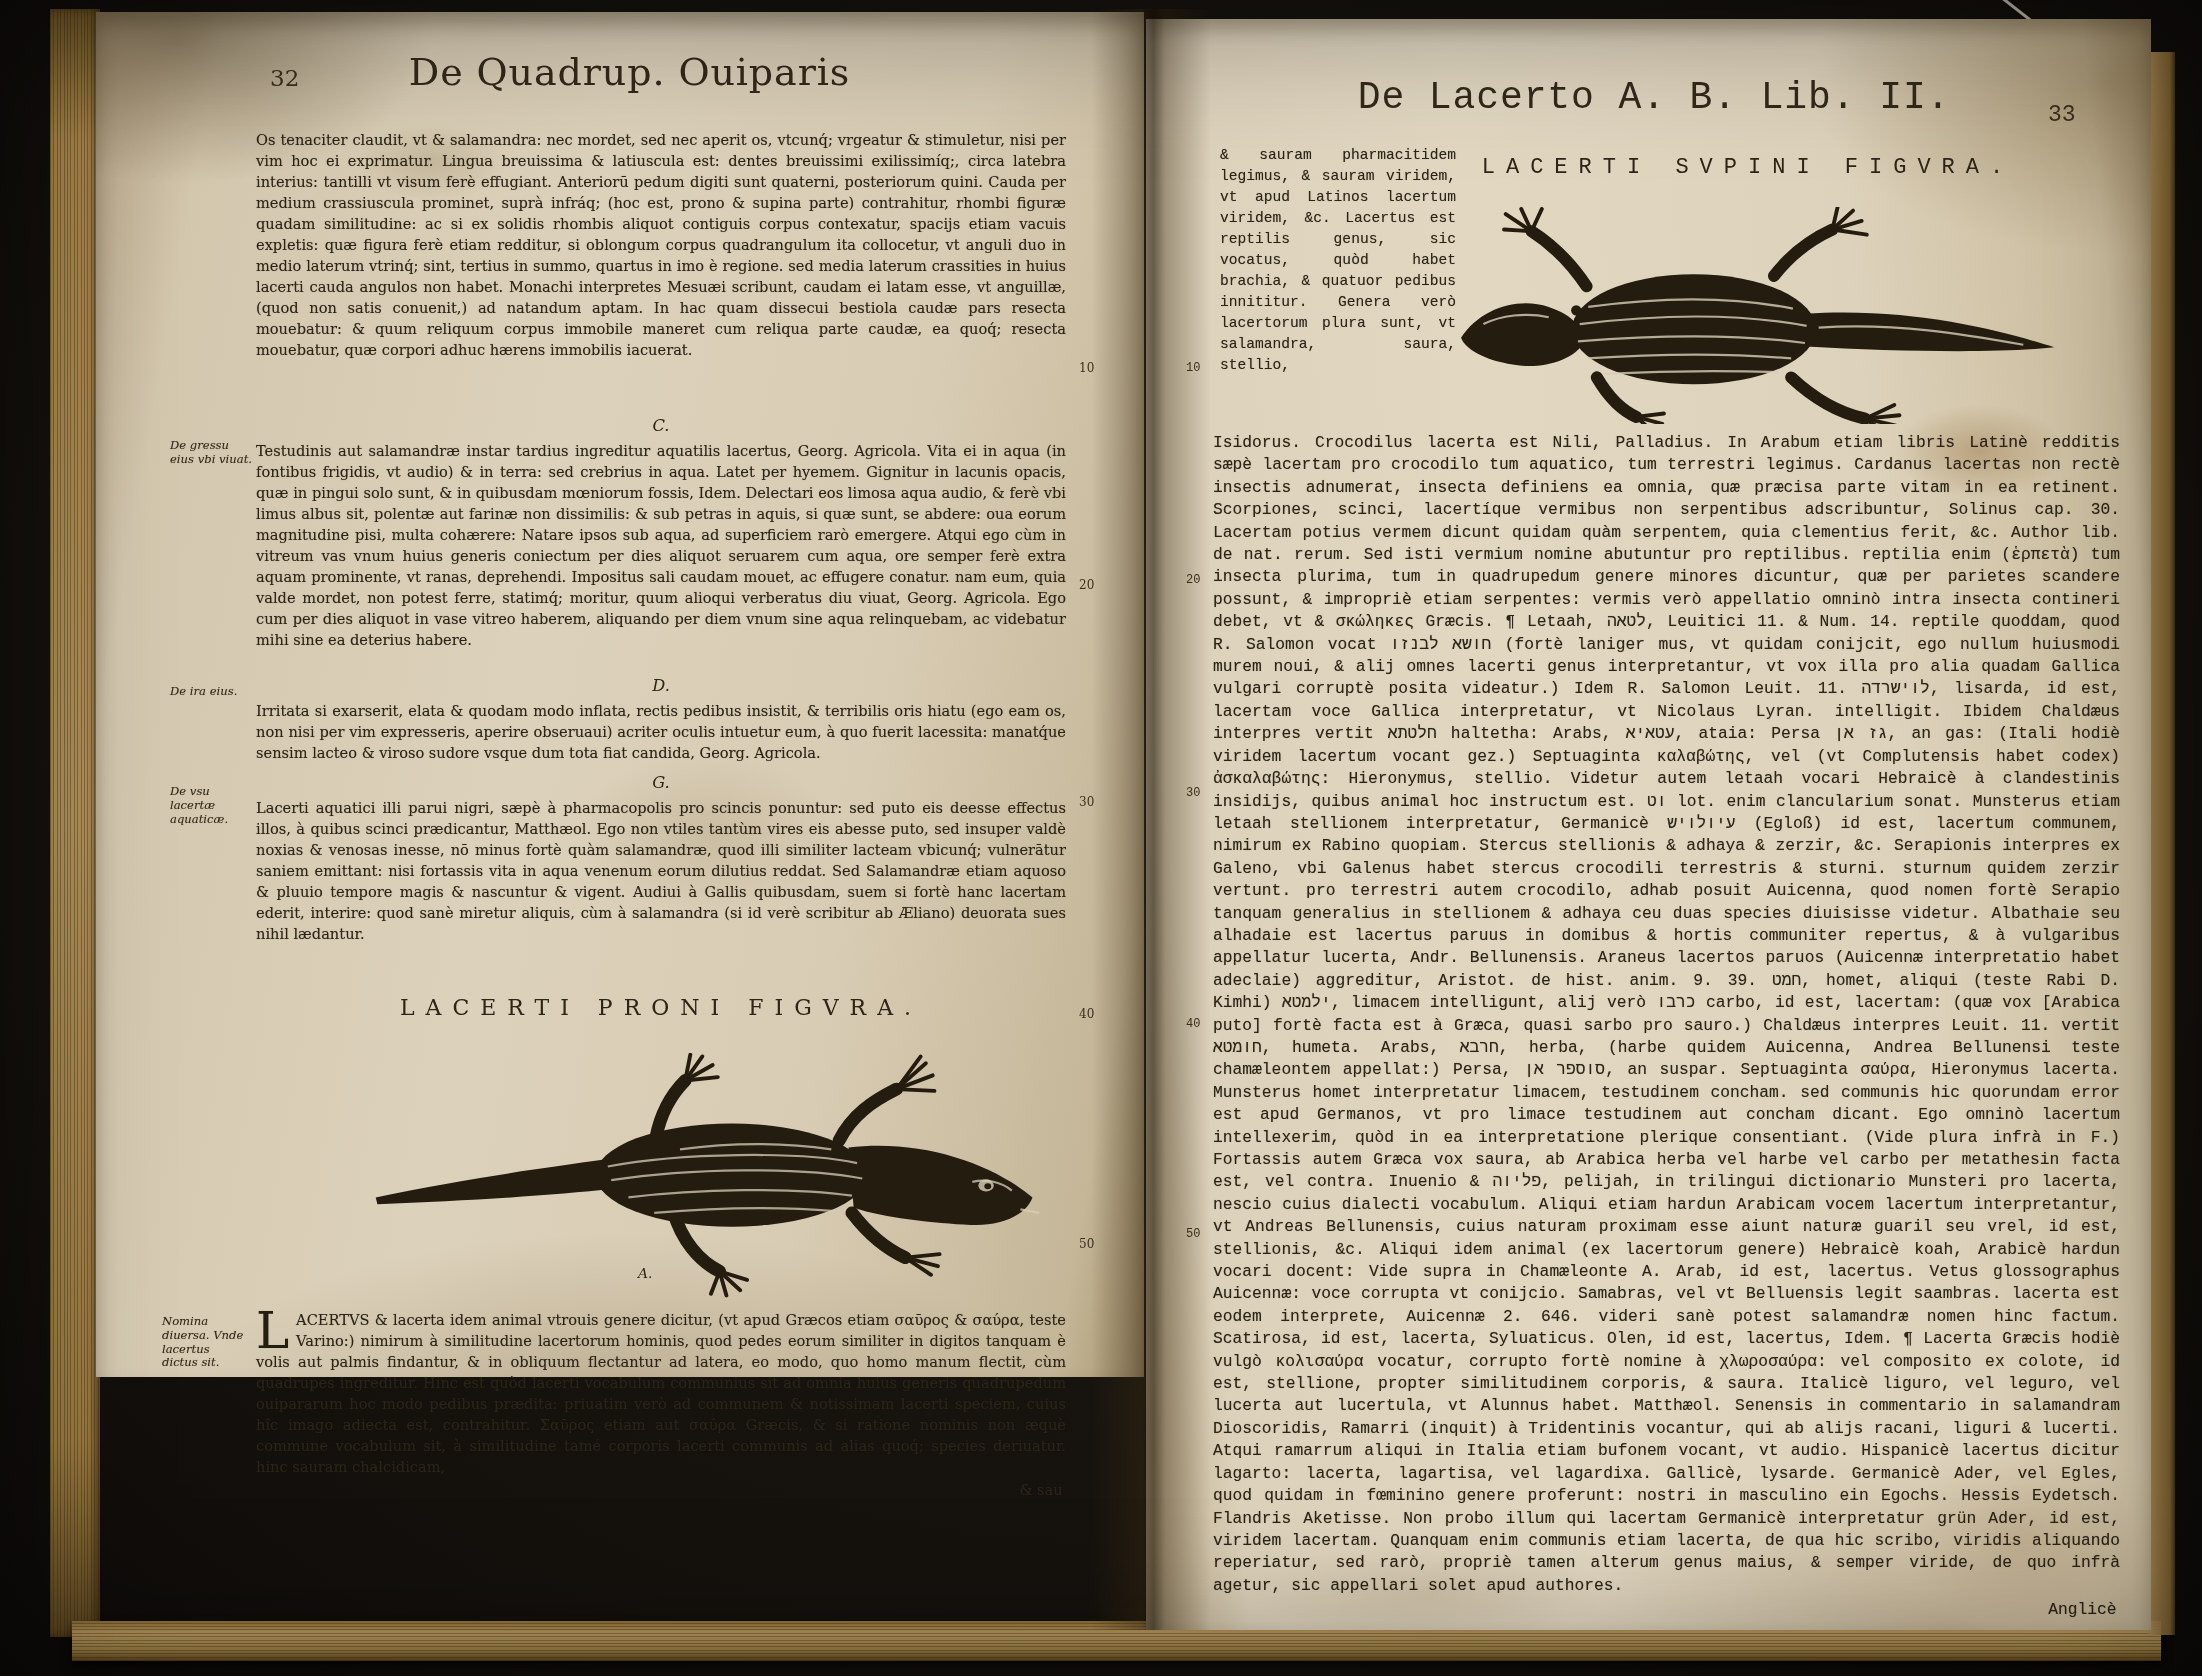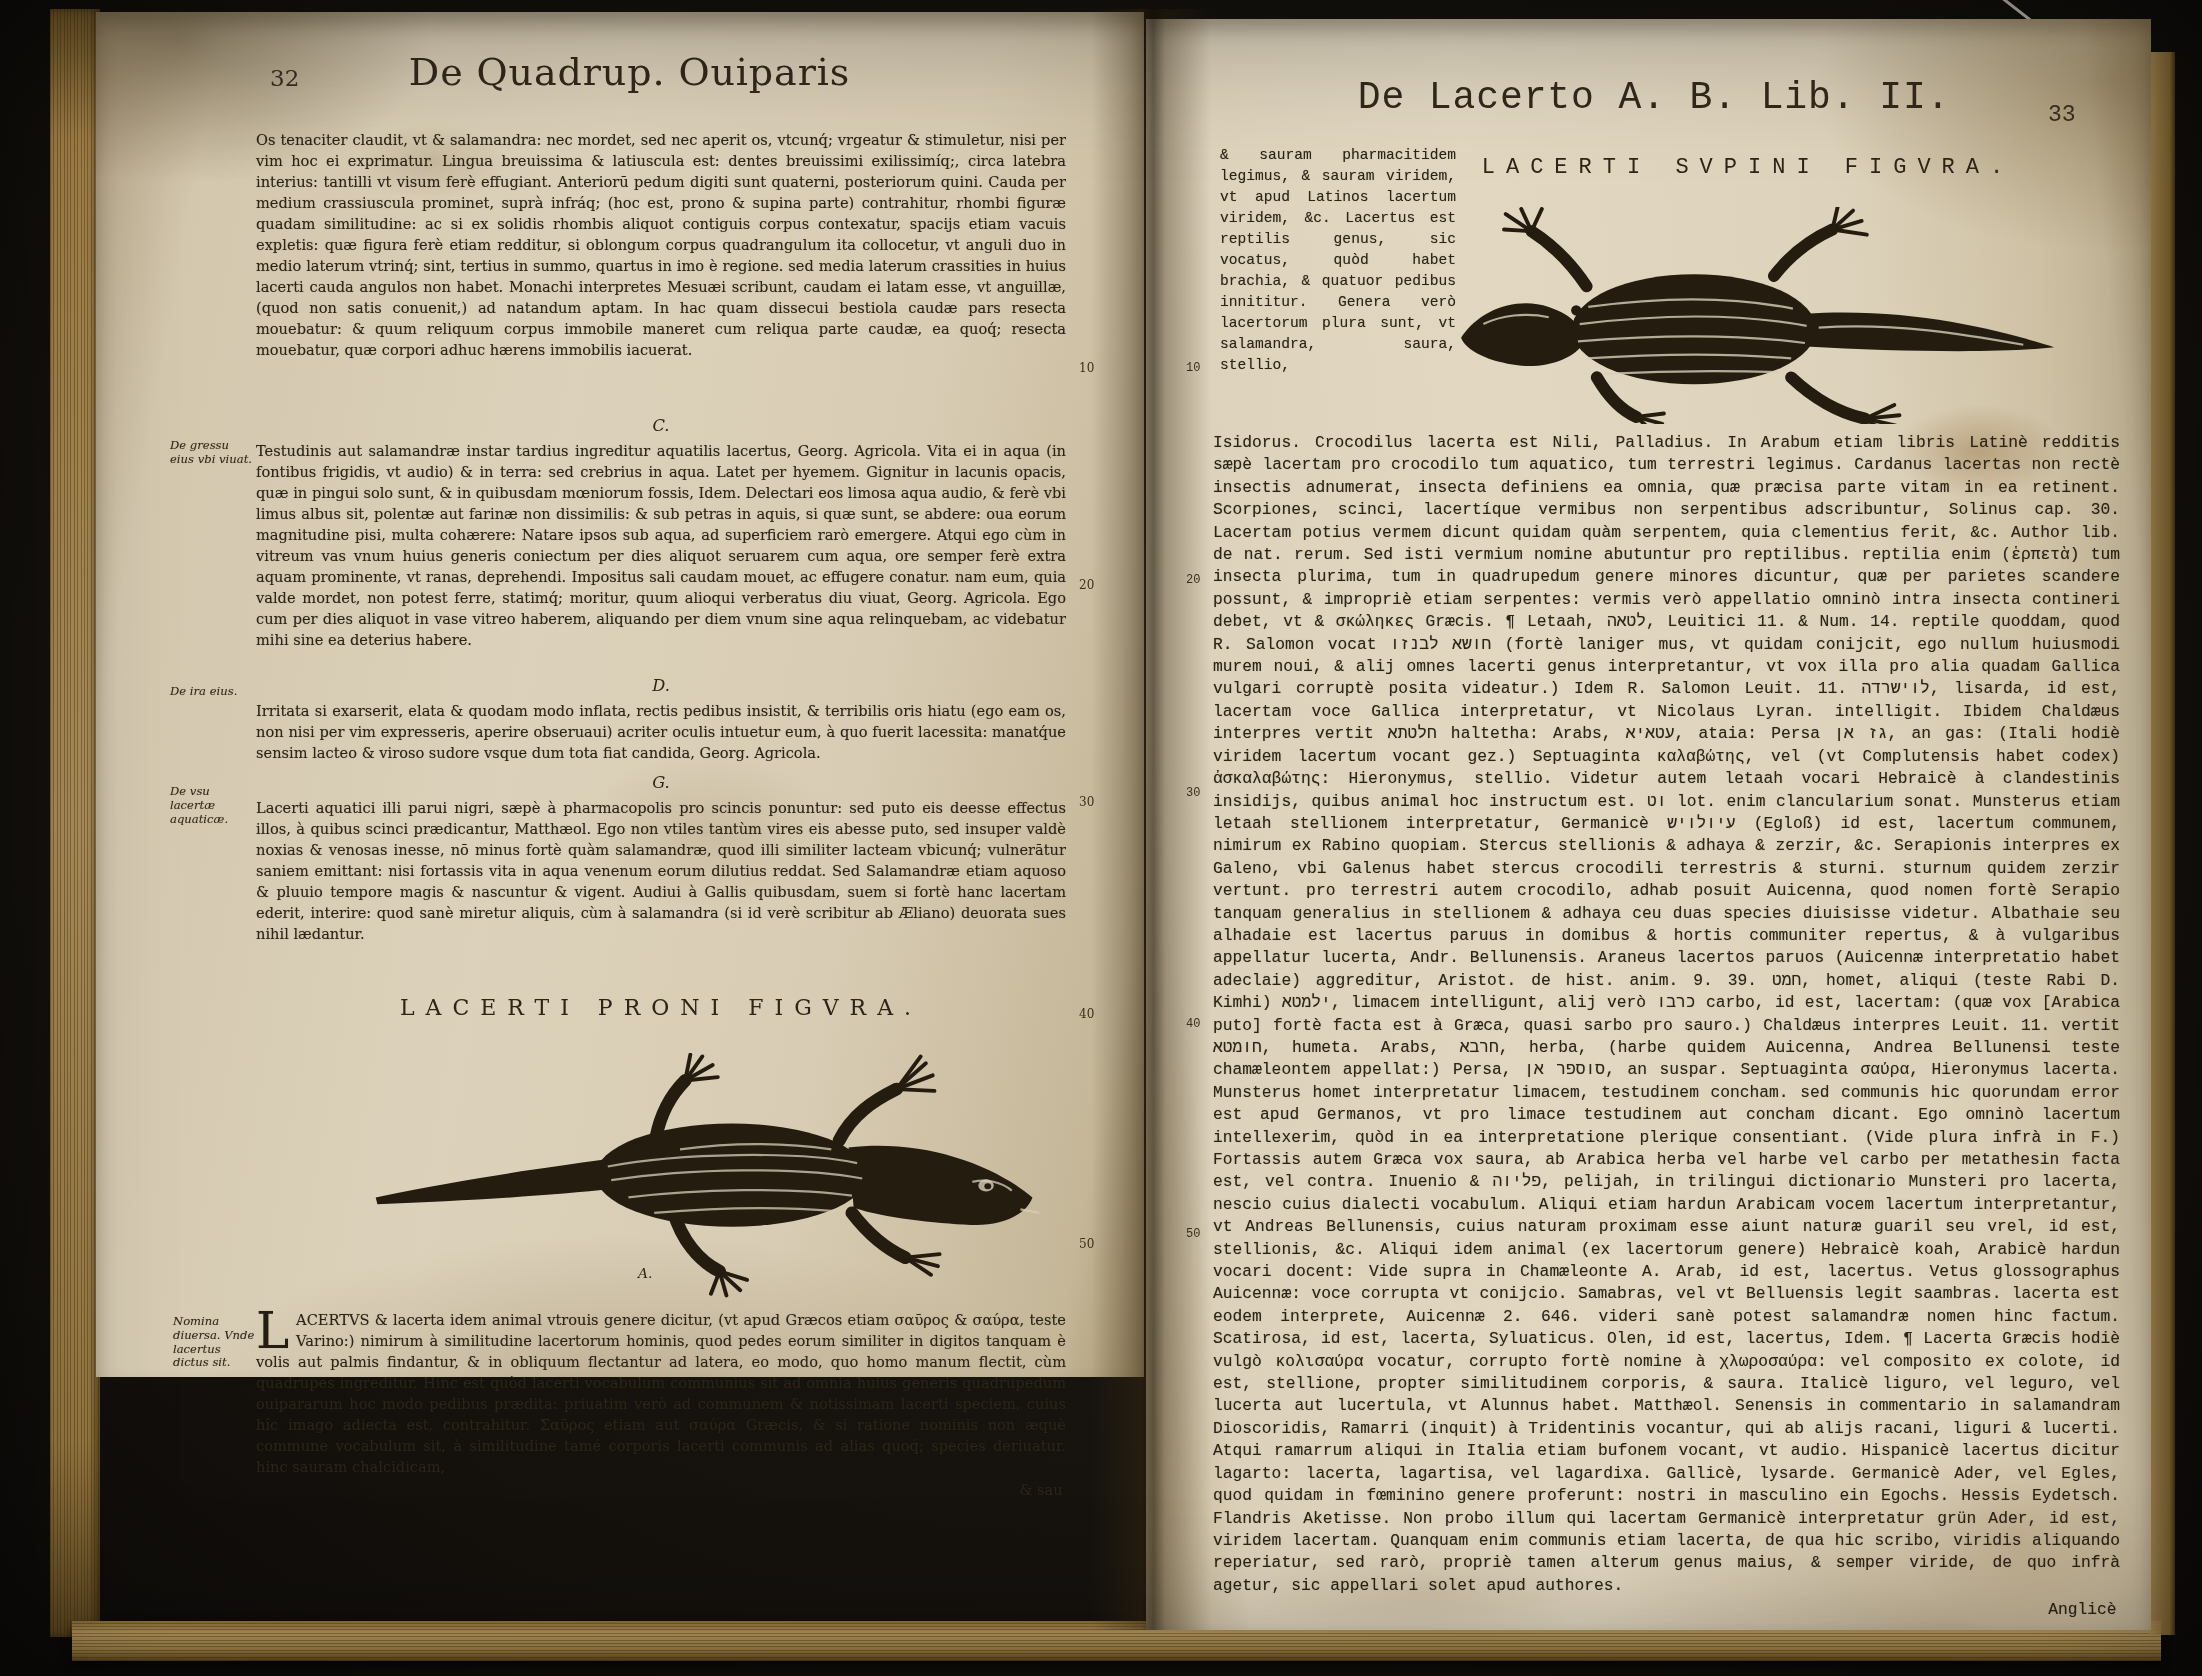--- a/index.html
+++ b/index.html
@@ -137,21 +137,21 @@
     <div class="figmark" style="left:542px;top:1253px;">A.</div>
 
     <div class="bodytext" style="left:160px;top:1297px;width:810px;">
       <span class="dropcap">L</span><span>ACERTVS &amp; lacerta idem animal vtrouis genere dicitur, (vt apud Græcos etiam σαῦρος &amp; σαύρα, teste Varino:) nimirum à similitudine lacertorum hominis, quod pedes eorum similiter in digitos tanquam è volis aut palmis findantur, &amp; in obliquum flectantur ad latera, eo modo, quo homo manum flectit, cùm quadrupes ingreditur. Hinc est quòd lacerti vocabulum communius sit ad omnia huius generis quadrupedum ouipararum hoc modo pedibus prædita: priuatim verò ad communem &amp; notissimam lacerti speciem, cuius hîc imago adiecta est, contrahitur. Σαῦρος etiam aut σαύρα Græcis, &amp; si ratione nominis non æquè commune vocabulum sit, à similitudine tamé corporis lacerti communis ad alias quoq́; species deriuatur. hinc sauram chalcidicam,</span>
       <div class="catchword">&amp; sau</div>
     </div>
 
     <div class="marginal" style="left:74px;top:427px;">De gressu eius vbi viuat.</div>
     <div class="marginal" style="left:74px;top:673px;">De ira e­ius.</div>
     <div class="marginal" style="left:74px;top:773px;">De vsu lacertæ aquaticæ.</div>
-    <div class="marginal" style="left:77px;top:1303px;">Nomina diuersa. Vnde lacertus dictus sit.</div>
+    <div class="marginal" style="left:66px;top:1303px;">Nomina diuersa. Vnde lacertus dictus sit.</div>
 
     <div class="lineno" style="left:983px;top:349px;">10</div>
     <div class="lineno" style="left:983px;top:566px;">20</div>
     <div class="lineno" style="left:983px;top:783px;">30</div>
     <div class="lineno" style="left:983px;top:995px;">40</div>
     <div class="lineno" style="left:983px;top:1225px;">50</div>
   </div>
 
   <div class="page page-right">
     <div class="stain" style="left:747px;top:385px;width:172px;height:95px;border-radius:50%;background:radial-gradient(ellipse,rgba(140,100,48,.38),rgba(140,100,48,0) 70%);"></div>

